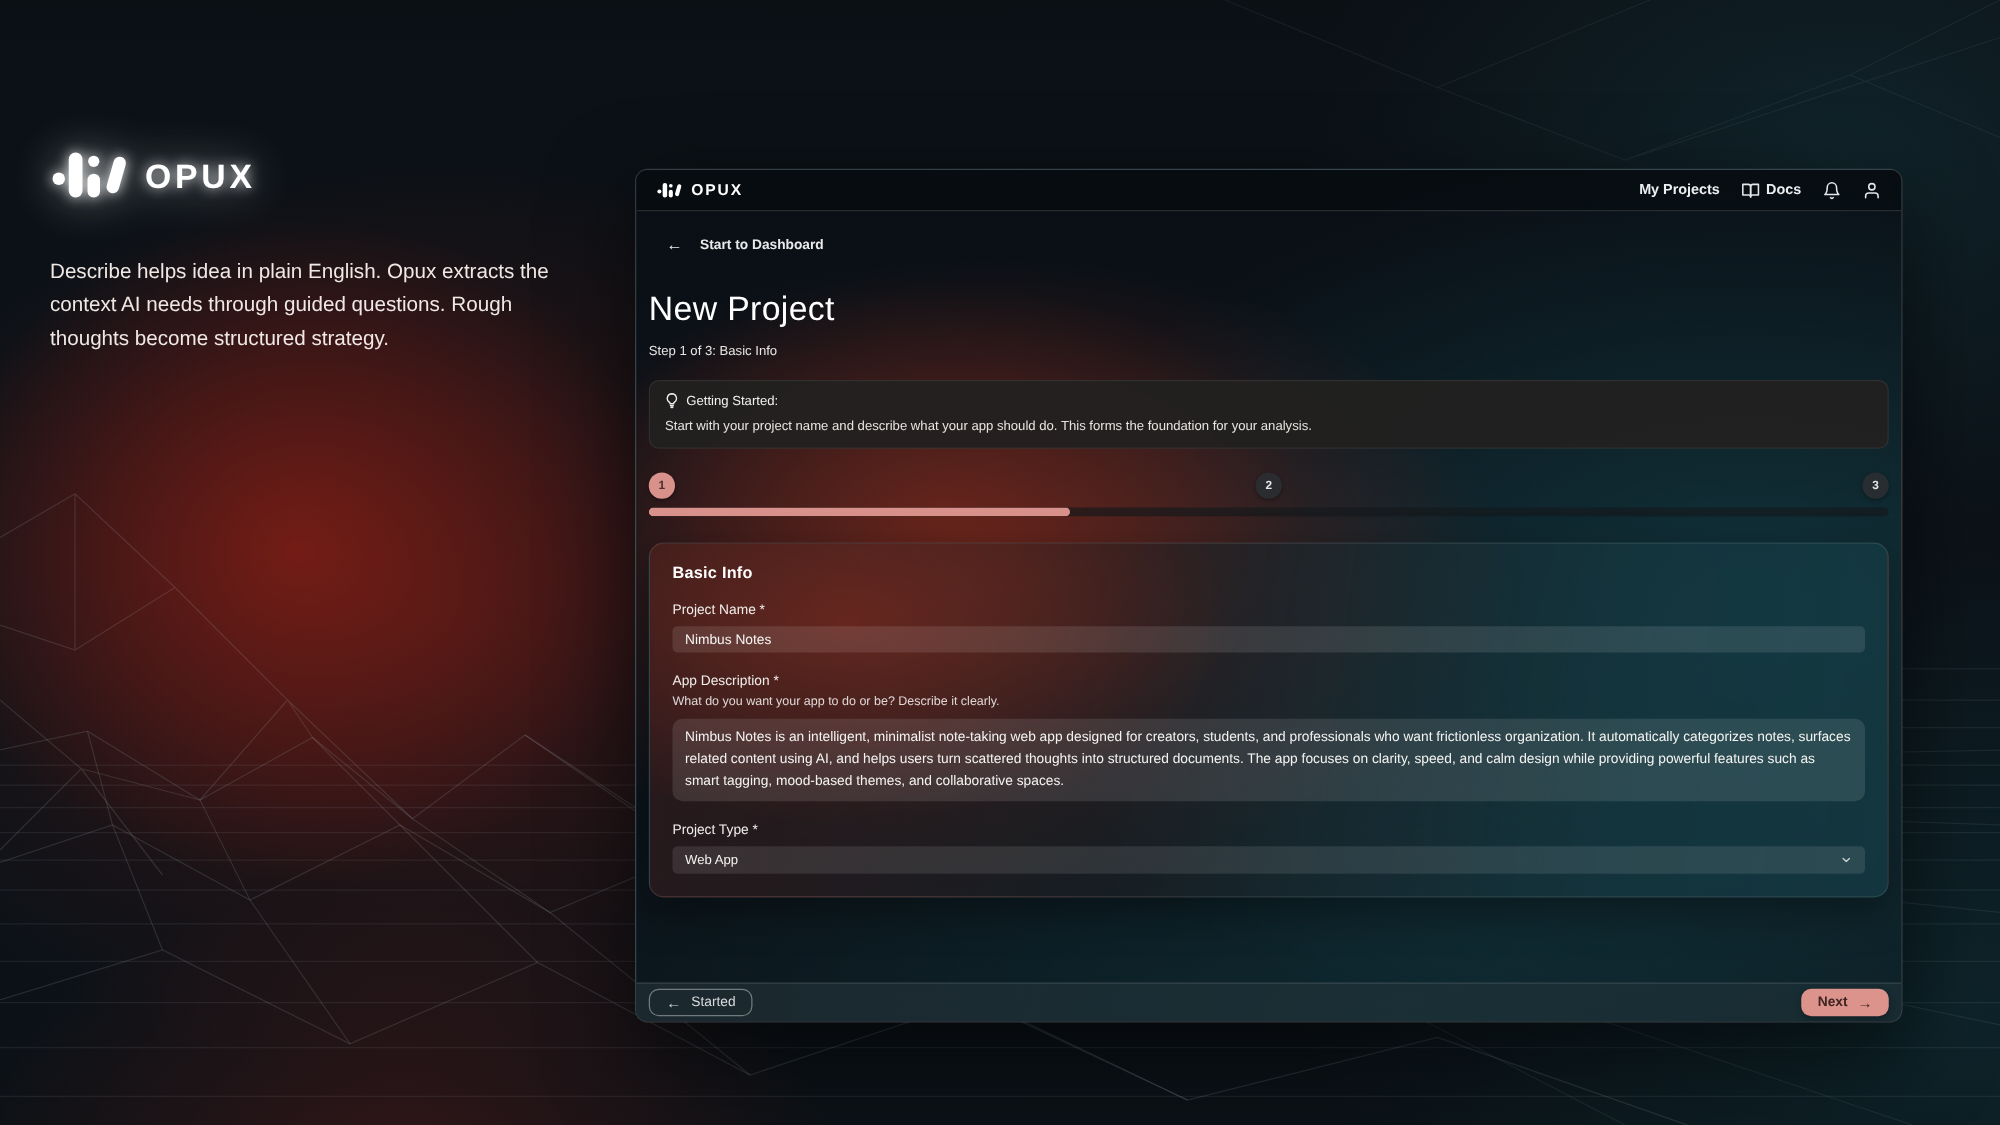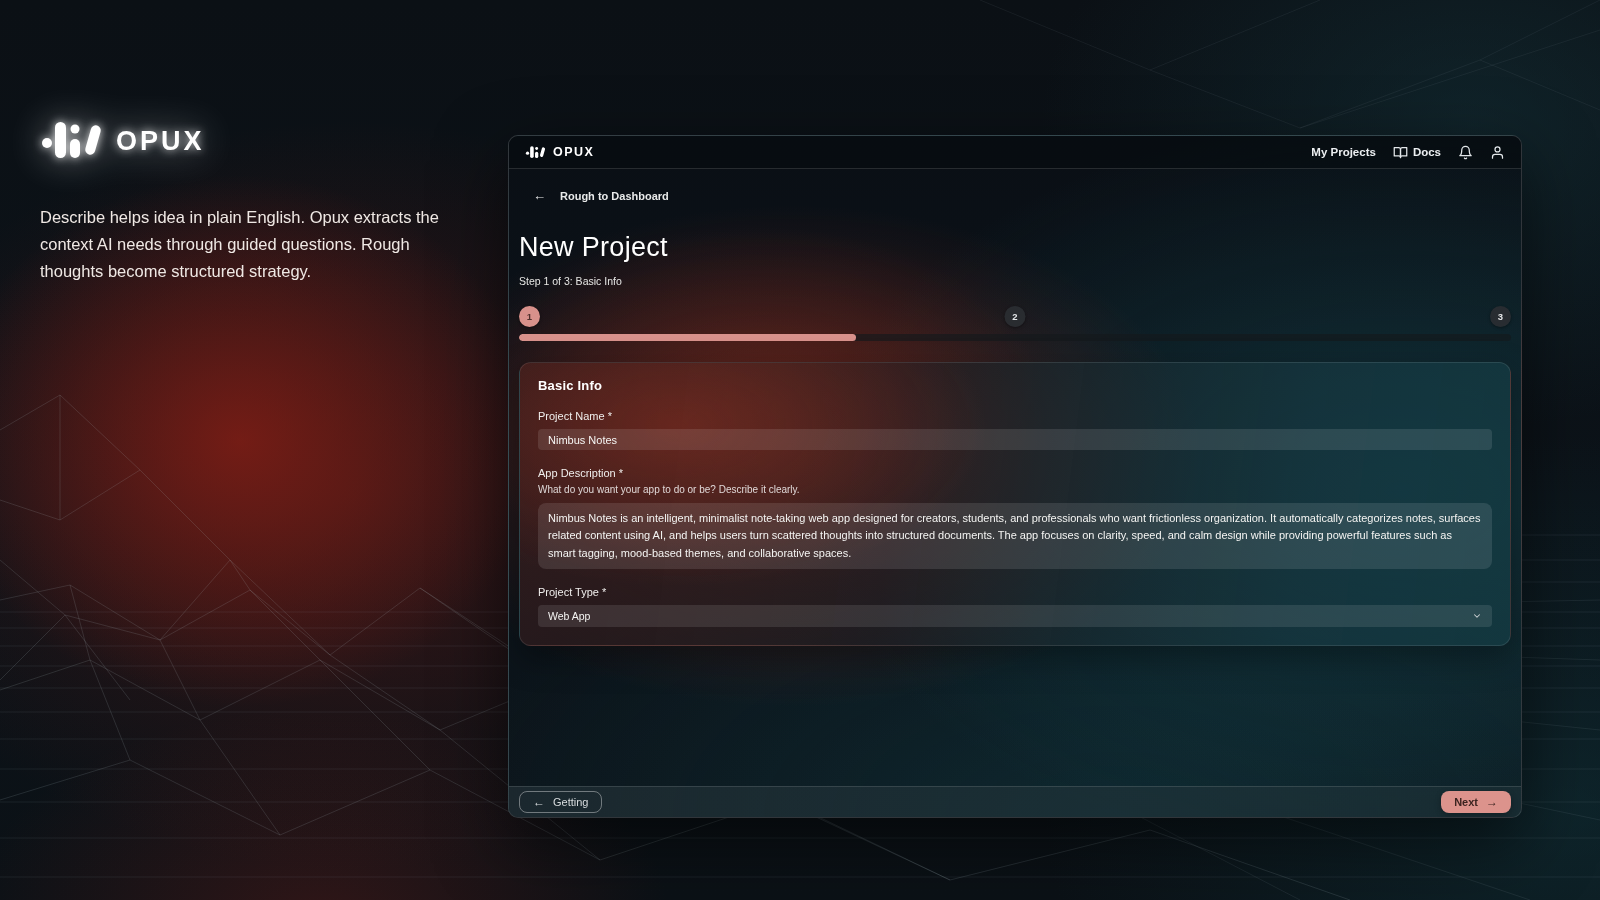--- a/index.html
+++ b/index.html
@@ -226,26 +226,38 @@
           <circle cx="12" cy="7" r="4"></circle>
         </svg>
       </span>
     </div>
   </div>
 
   <div class="window-body">
 
     <div class="back-row">
       <span class="back-arrow">←</span>
-      <span class="back-label">Rough to Dashboard</span>
+      <span class="back-label">Start to Dashboard</span>
     </div>
 
     <div class="page-title">New Project</div>
     <div class="step-label">Step 1 of 3: Basic Info</div>
 
+    <div class="tip-box">
+      <div class="tip-title-row">
+        <span class="tip-icon">
+          <svg viewBox="0 0 24 28" fill="none" stroke="currentColor" stroke-width="2.4" stroke-linecap="round">
+            <path d="M12 2a8 8 0 0 0-4.5 14.6c.9.7 1.5 1.7 1.5 2.8h6c0-1.1.6-2.1 1.5-2.8A8 8 0 0 0 12 2z"></path>
+            <path d="M9.5 23h5 M10.5 26h3"></path>
+          </svg>
+        </span>
+        <span>Getting Started:</span>
+      </div>
+      <div class="tip-body">Start with your project name and describe what your app should do. This forms the foundation for your analysis.</div>
+    </div>
 
     <div class="steps-row">
       <div class="step-dot step-1 active">1</div>
       <div class="step-dot step-2">2</div>
       <div class="step-dot step-3">3</div>
     </div>
 
     <div class="progress-track">
       <div class="progress-fill" style="width: 34%;"></div>
     </div>
@@ -268,21 +280,21 @@
             <polyline points="6 9 12 15 18 9"></polyline>
           </svg>
         </span>
       </div>
     </div>
   </div>
 
   <div class="window-footer">
     <div class="btn btn-outline">
       <span class="arrow">←</span>
-      <span>Getting</span>
+      <span>Started</span>
     </div>
     <div class="btn btn-primary">
       <span>Next</span>
       <span class="arrow">→</span>
     </div>
   </div>
 
 </div>
 
 </body></html>

